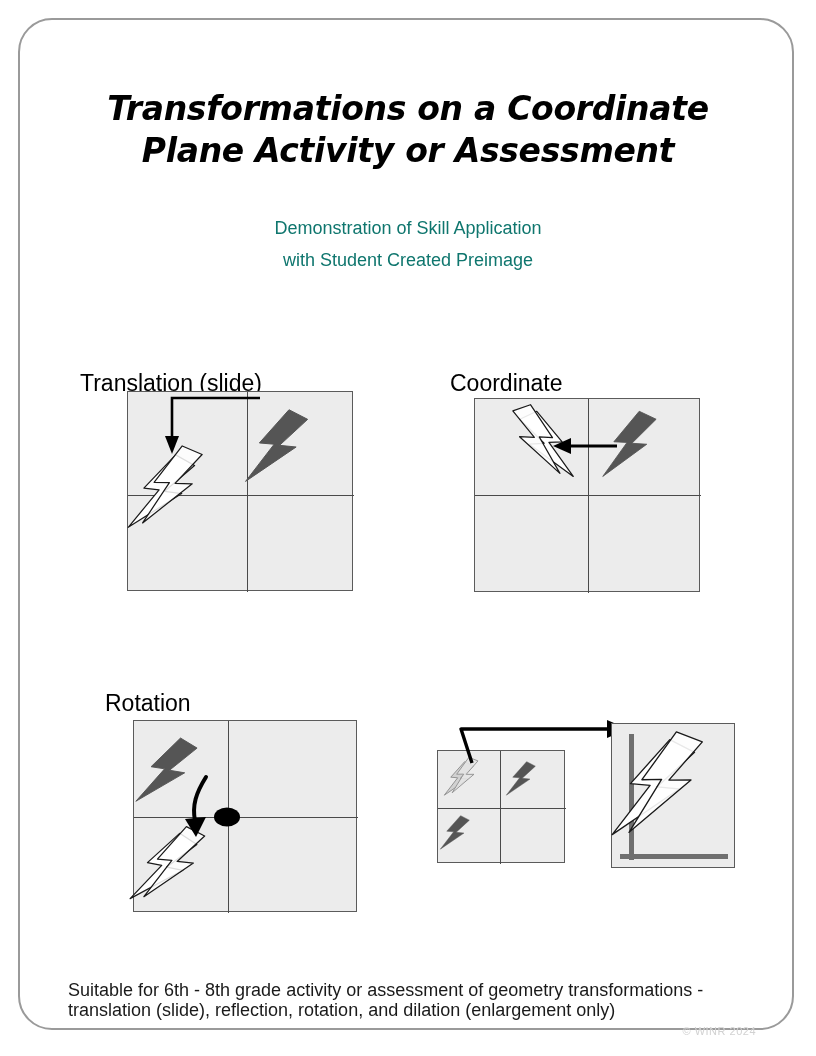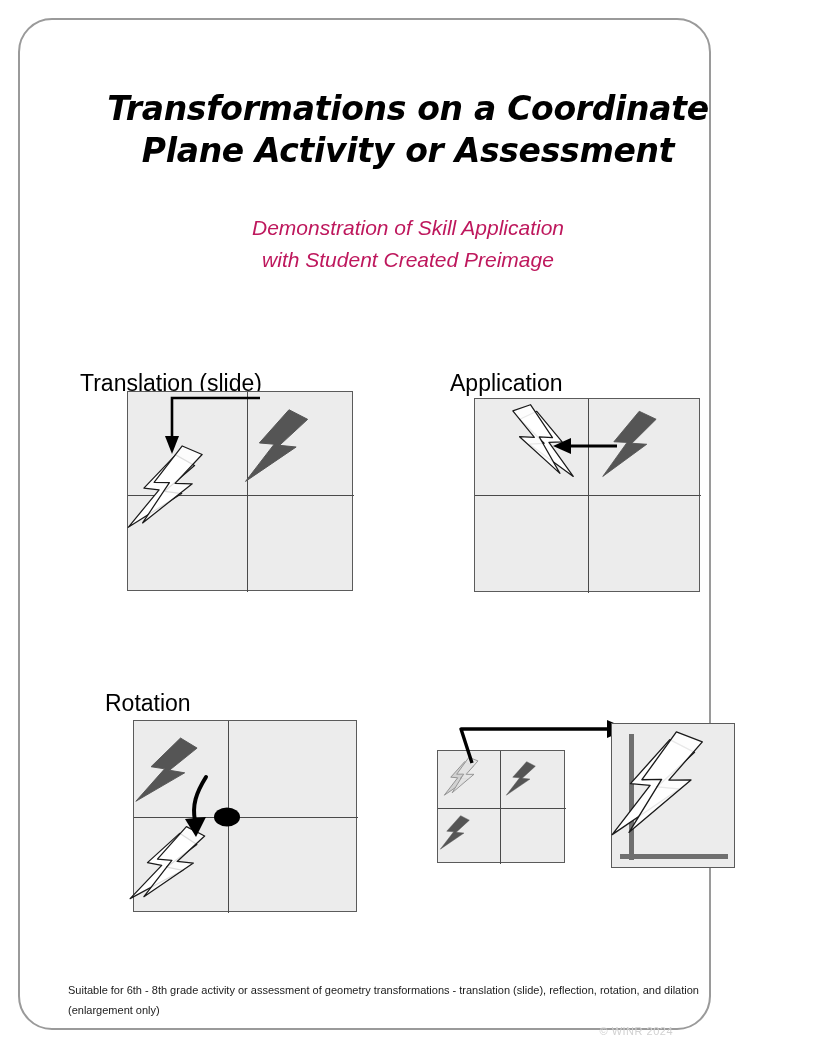--- a/index.html
+++ b/index.html
@@ -11,21 +11,21 @@
     width: 816px;
     height: 1056px;
     font-family: "Liberation Sans", sans-serif;
     position: relative;
     overflow: hidden;
   }
   #page {
     position: absolute;
     left: 18px;
     top: 18px;
-    width: 693px;
+    width: 776px;
     height: 1012px;
     box-sizing: border-box;
     border: 2px solid #9a9a9a;
     border-radius: 34px;
     background: #ffffff;
   }
   #title {
     position: absolute;
     left: 0;
     top: 68px;
@@ -40,25 +40,24 @@
     color: #000000;
     white-space: pre-line;
   }
   #subtitle {
     position: absolute;
     left: 0;
     top: 192px;
     width: 776px;
     text-align: center;
     font-family: "Liberation Sans", sans-serif;
-    font-size: 21px;
+    font-size: 18px;
     line-height: 32px;
-    color: #be185d;
+    color: #0f766e;
     white-space: pre-line;
-    font-style: italic;
   }
   .panel-label {
     position: absolute;
     text-align: left;
     font-family: "Liberation Sans", sans-serif;
     font-size: 23px;
     color: #000000;
     white-space: nowrap;
   }
   .grid-box {
@@ -75,21 +74,21 @@
   .axis-v { width: 1px; }
   .thick-axis-v { position: absolute; background: #6f6f6f; width: 5px; }
   .thick-axis-h { position: absolute; background: #6f6f6f; height: 5px; }
   svg { position: absolute; overflow: visible; }
   #footer {
     position: absolute;
     left: 48px;
     top: 960px;
     width: 690px;
     font-family: "Liberation Sans", sans-serif;
-    font-size: 11px;
+    font-size: 18px;
     line-height: 20px;
     color: #1a1a1a;
   }
   #copyright {
     position: absolute;
     right: 36px;
     top: 1005px;
     font-family: "Liberation Sans", sans-serif;
     font-size: 11px;
     color: #d2d2d2;
@@ -126,21 +125,21 @@
         <path d="M 30 0 L 6 42 L 22 40 L 0 86 L 46 38 L 28 40 L 52 6 Z" fill="#ffffff" fill-opacity="0.85" stroke="#1a1a1a" stroke-width="1.3" stroke-linejoin="round"></path>
       </g>
 
       <g>
         <path d="M 132 6 L 44 6 L 44 48" fill="none" stroke="#000000" stroke-width="2.6"></path>
         <path d="M 44 62 L 37 44 L 51 44 Z" fill="#000000"></path>
       </g>
     </svg>
   </div>
 
-  <div class="panel-label" style="left:430px; top:350px; width:280px;">Application</div>
+  <div class="panel-label" style="left:430px; top:350px; width:280px;">Coordinate</div>
 
   <div class="grid-box" style="left:454px; top:378px; width:226px; height:194px;">
     <div class="axis-h" style="left:0; top:96px; width:226px;"></div>
     <div class="axis-v" style="left:113px; top:0; height:194px;"></div>
 
     <svg width="226" height="194" style="left:0; top:0;">
 
       <g transform="translate(140,8) rotate(10) scale(0.82)">
         <path d="M 30 0 L 6 42 L 22 40 L 0 86 L 46 38 L 28 40 L 52 6 Z" fill="#555555" stroke="#555555" stroke-width="1" stroke-linejoin="round"></path>
       </g>

